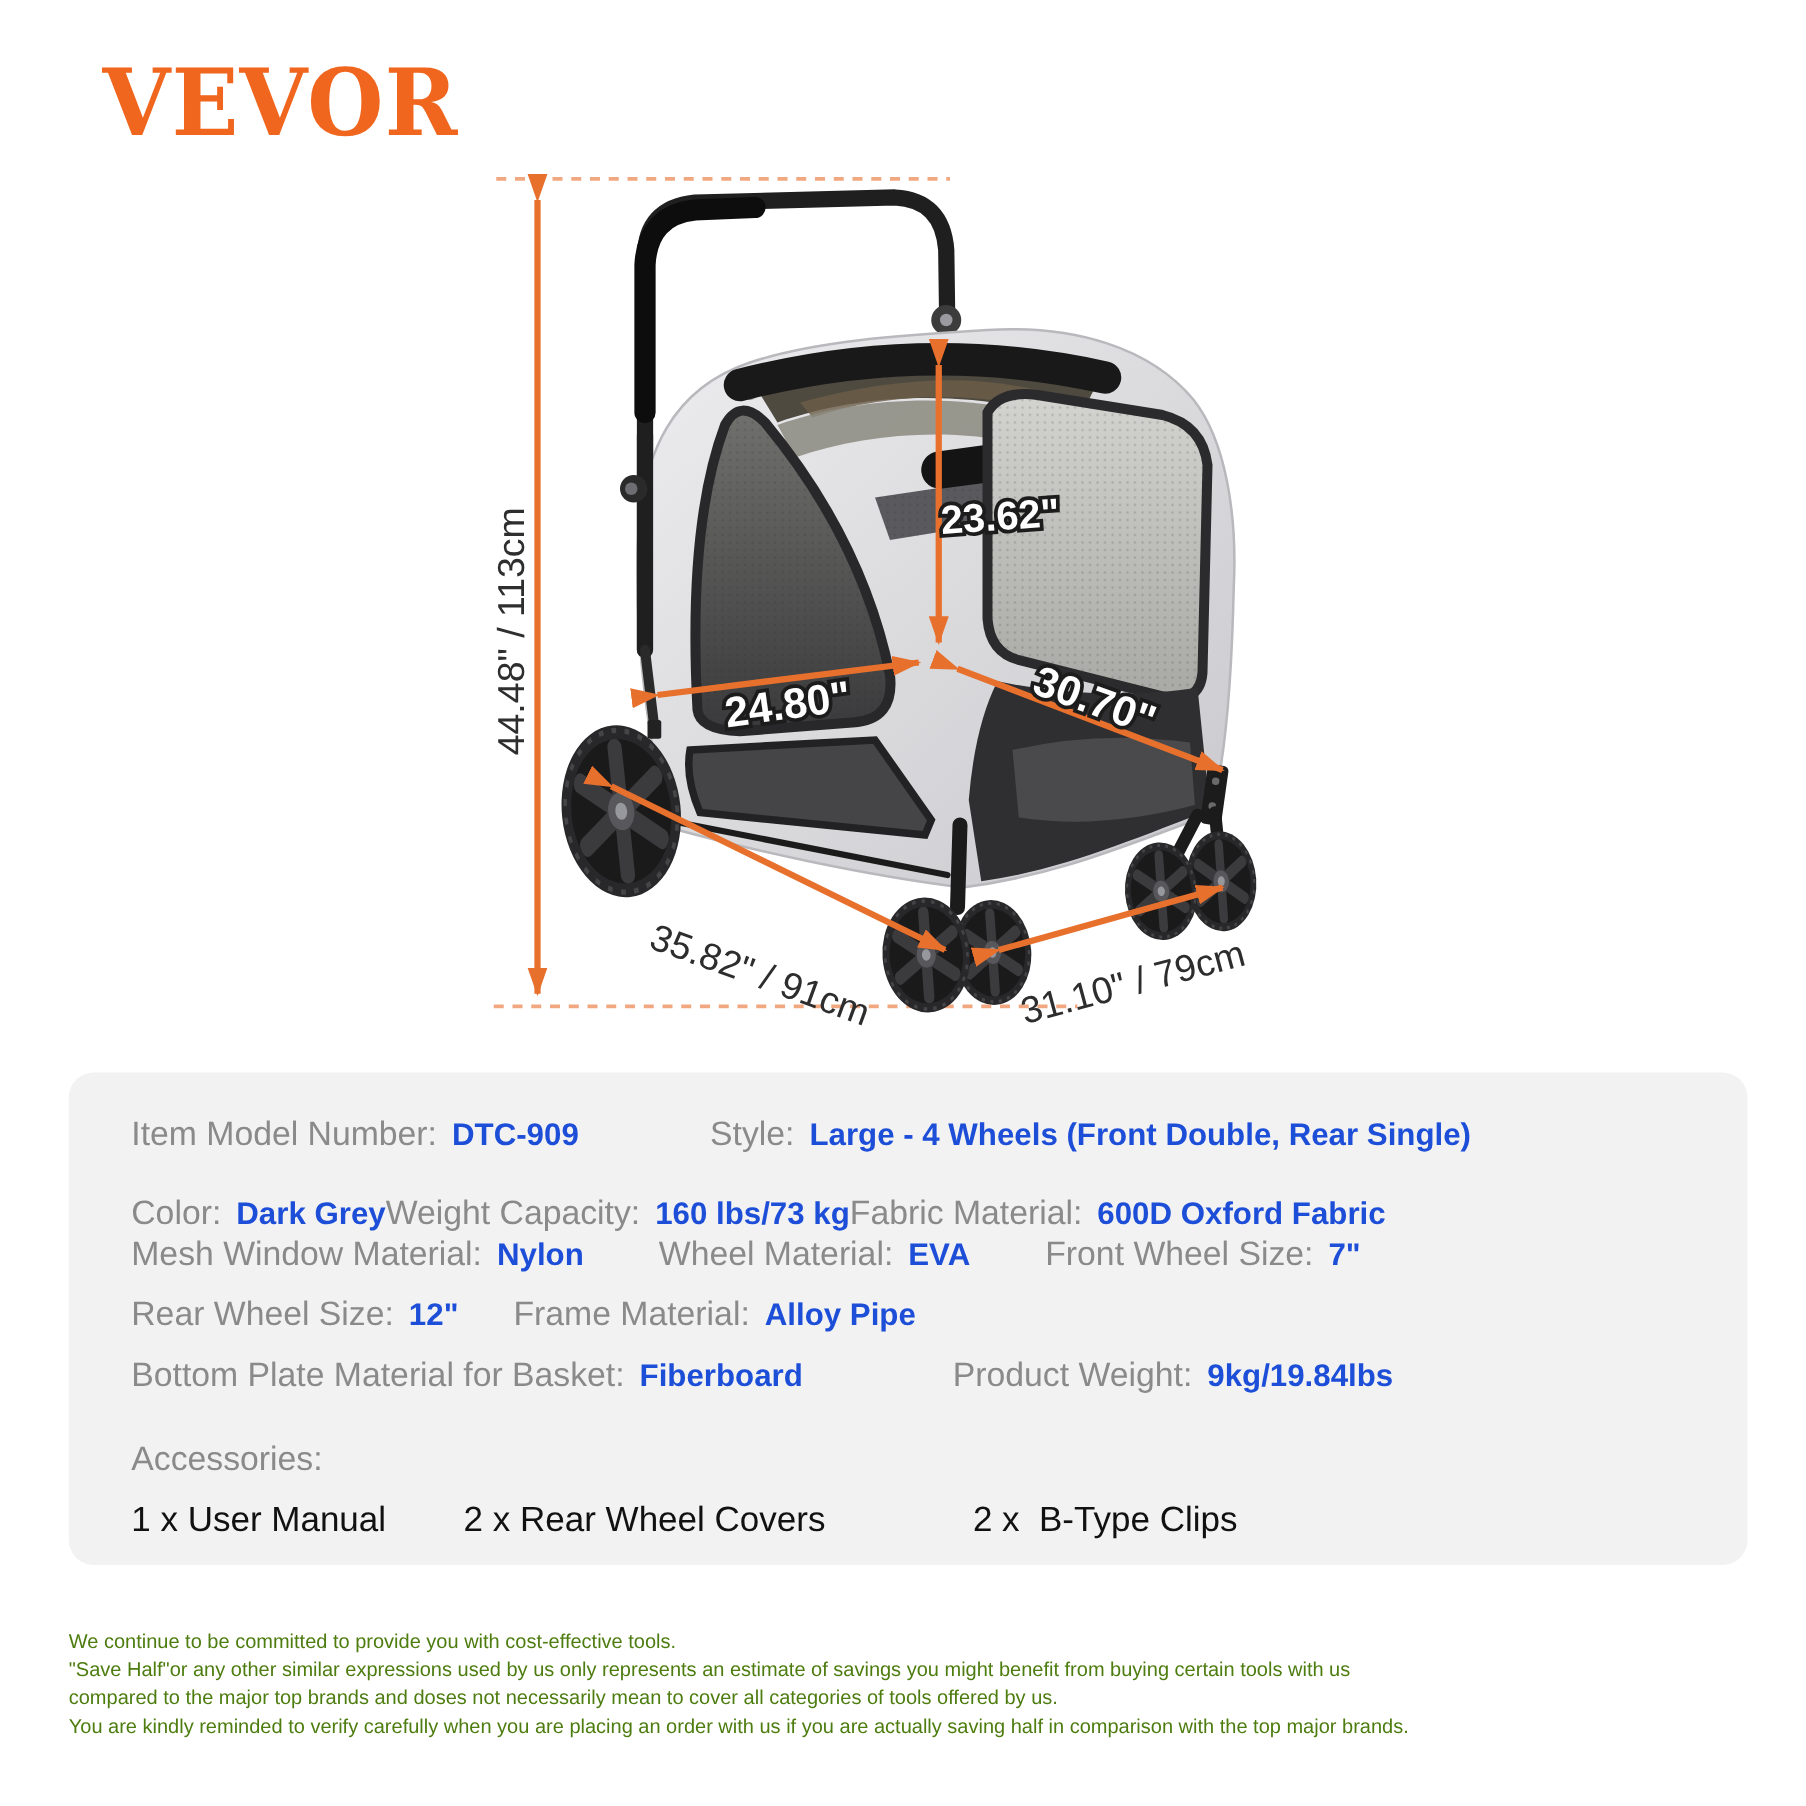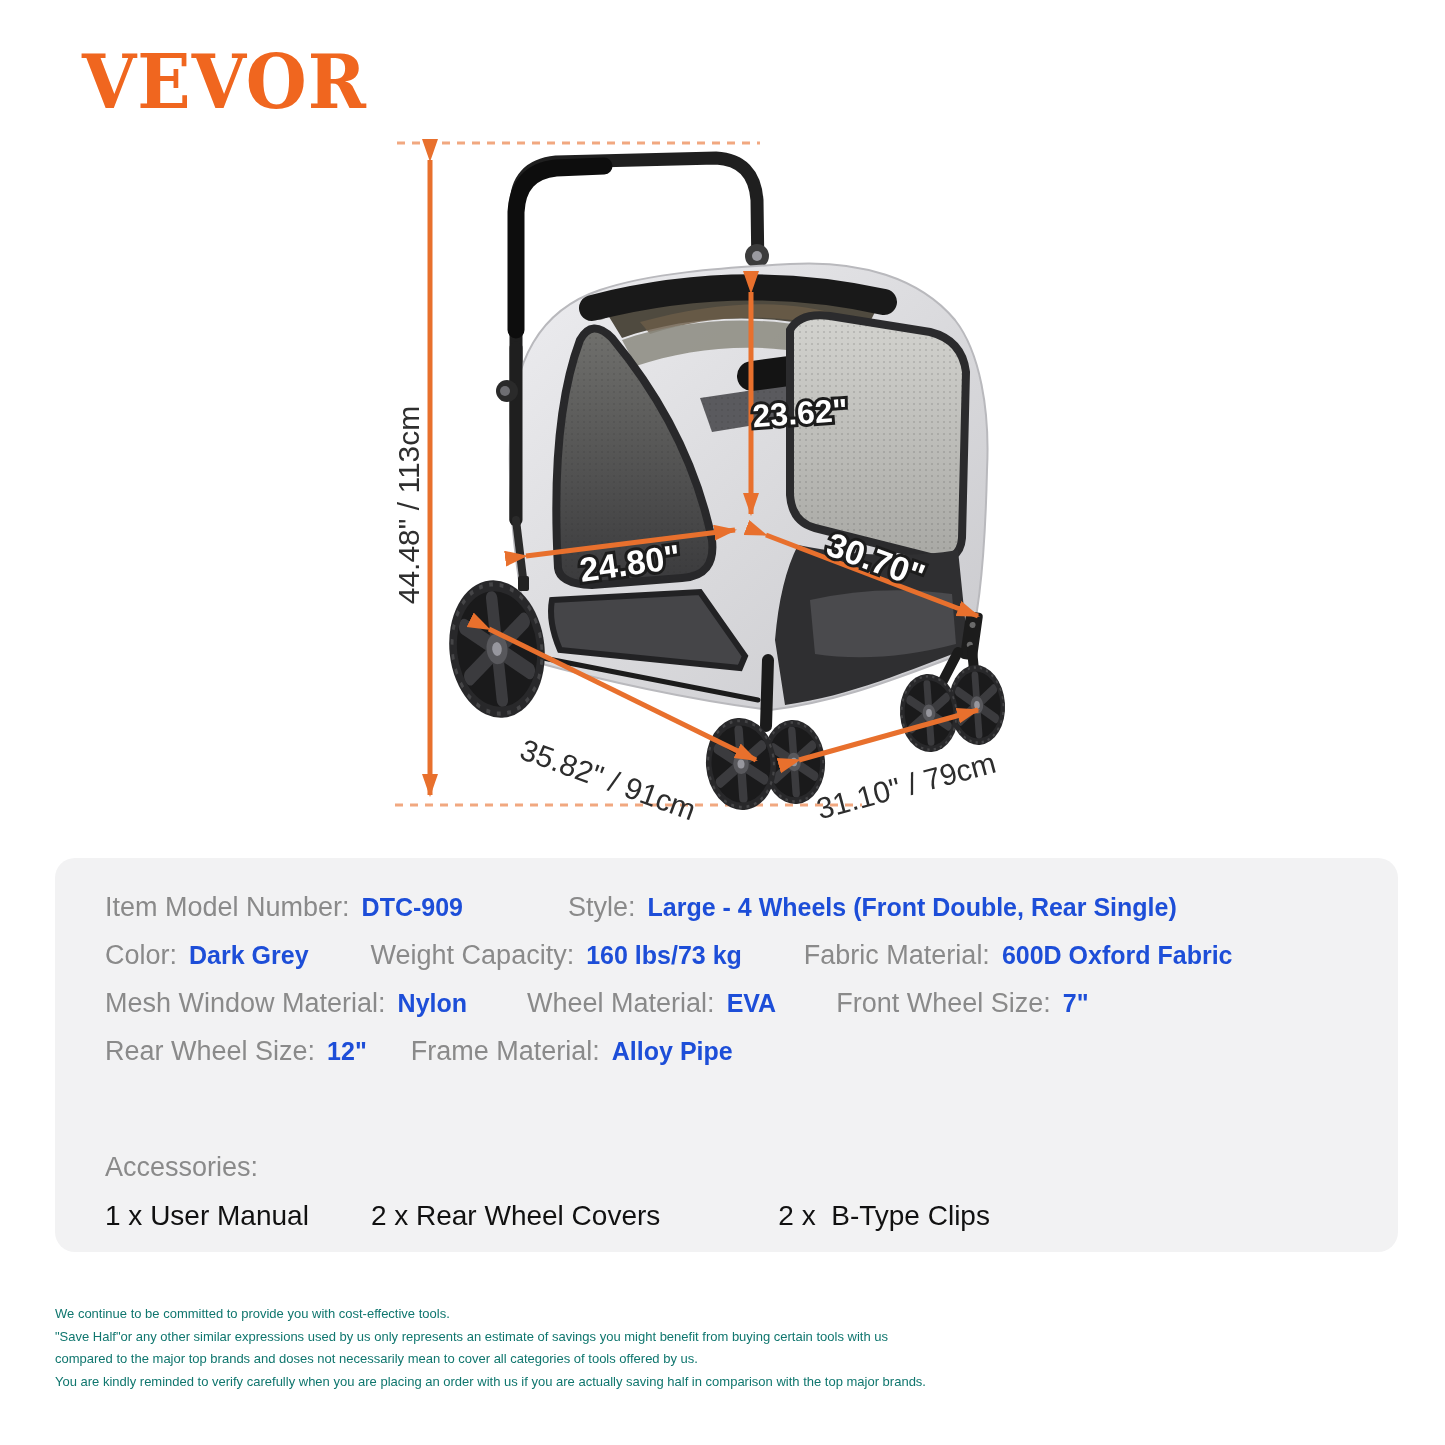--- a/index.html
+++ b/index.html
@@ -12,31 +12,31 @@
   
   .diagram{position:absolute;left:0;top:0;}
   
   .panel{position:absolute;left:55px;top:858px;width:1343px;height:394px;
          background:#F2F2F3;border-radius:20px;}
   .specrow{position:absolute;left:50px;height:40px;display:flex;align-items:center;}
   .pair{display:flex;align-items:baseline;white-space:nowrap;}
   .slabel{font-size:27px;color:#8A8A8A;font-weight:400;}
   .svalue{font-size:25px;color:#1d4ed8;font-weight:700;margin-left:12px;}
   .r1{top:29px;gap:105px;}
-  .r2{top:77px;gap:62px;}
+  .r2{top:92px;}
   .r3{top:125px;gap:60px;}
   .r4{top:173px;gap:44px;}
   .r5{top:222px;gap:120px;}
   .racc-label{top:289px;}
   .racc-items{top:338px;gap:62px;}
   .accitem{font-size:28px;font-weight:400;color:#111111;white-space:pre;}
   .accitem.third{margin-left:56px;}
   
   .footer{position:absolute;left:55px;top:1303px;width:1345px;
-          font-size:13px;line-height:22.6px;color:#0f766e;}
+          font-size:16px;line-height:22.6px;color:#4d7c0f;}
 </style>
 </head>
 <body>
 
 <div id="page">
 
   <div class="logo">VEVOR</div>
 
   <svg class="diagram" width="1445" height="860" viewBox="0 0 1445 860">
     <defs>
@@ -220,20 +220,30 @@
       <span class="pair">
           <span class="slabel">Rear Wheel Size:</span>
           <span class="svalue">12"</span>
         </span>
       <span class="pair">
           <span class="slabel">Frame Material:</span>
           <span class="svalue">Alloy Pipe</span>
         </span>
     </div>
 
+    <div class="specrow r5">
+      <span class="pair">
+          <span class="slabel">Bottom Plate Material for Basket:</span>
+          <span class="svalue">Fiberboard</span>
+        </span>
+      <span class="pair">
+          <span class="slabel">Product Weight:</span>
+          <span class="svalue">9kg/19.84lbs</span>
+        </span>
+    </div>
 
     <div class="specrow racc-label">
       <span class="slabel">Accessories:</span>
     </div>
 
     <div class="specrow racc-items">
       <span class="accitem">1 x User Manual</span>
       <span class="accitem">2 x Rear Wheel Covers</span>
       <span class="accitem third">2 x  B-Type Clips</span>
     </div>

